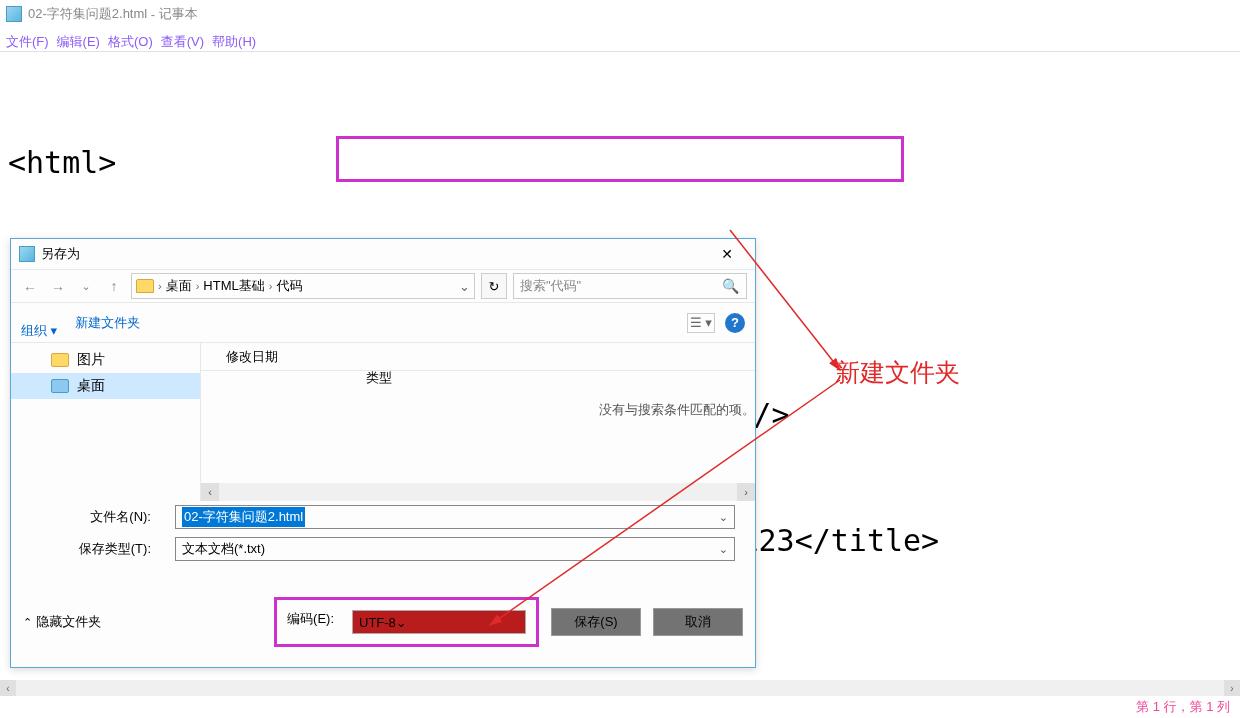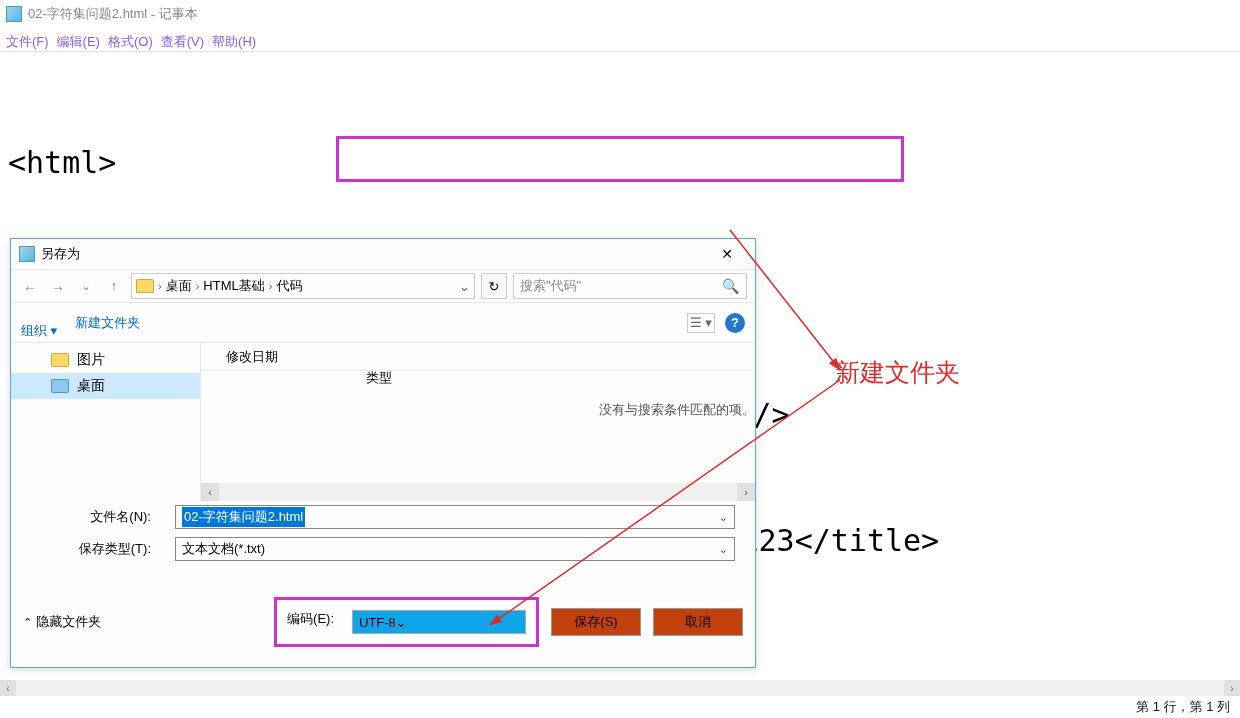--- a/index.html
+++ b/index.html
@@ -305,27 +305,27 @@
   padding: 10px 10px;
 }
 .enc-combo {
   width: 174px;
   height: 24px;
   border: 1px solid #aaa;
   display: flex;
   align-items: center;
   padding: 0 6px;
   position: relative;
-  background: #0ea5e9;
+  background: #b91c1c;
 }
 .btn {
   width: 90px;
   height: 28px;
   border: 1px solid #999;
-  background: #c2410c;
+  background: #737373;
   display: flex;
   align-items: center;
   justify-content: center;
   font-size: 13px;
 }
 
 
 .annotation-text {
   position: absolute;
   left: 835px;
@@ -336,21 +336,21 @@
 }
 .arrow-svg {
   position: absolute;
   pointer-events: none;
 }
 .statusbar {
   position: absolute;
   bottom: 0;
   right: 10px;
   font-size: 13px;
-  color: #0f172a;
+  color: #ec4899;
   height: 22px;
   display: flex;
   align-items: center;
   margin-top: 43px;
 }
 .bottom-hscroll {
   position: absolute;
   left: 0;
   right: 0;
   bottom: 22px;

